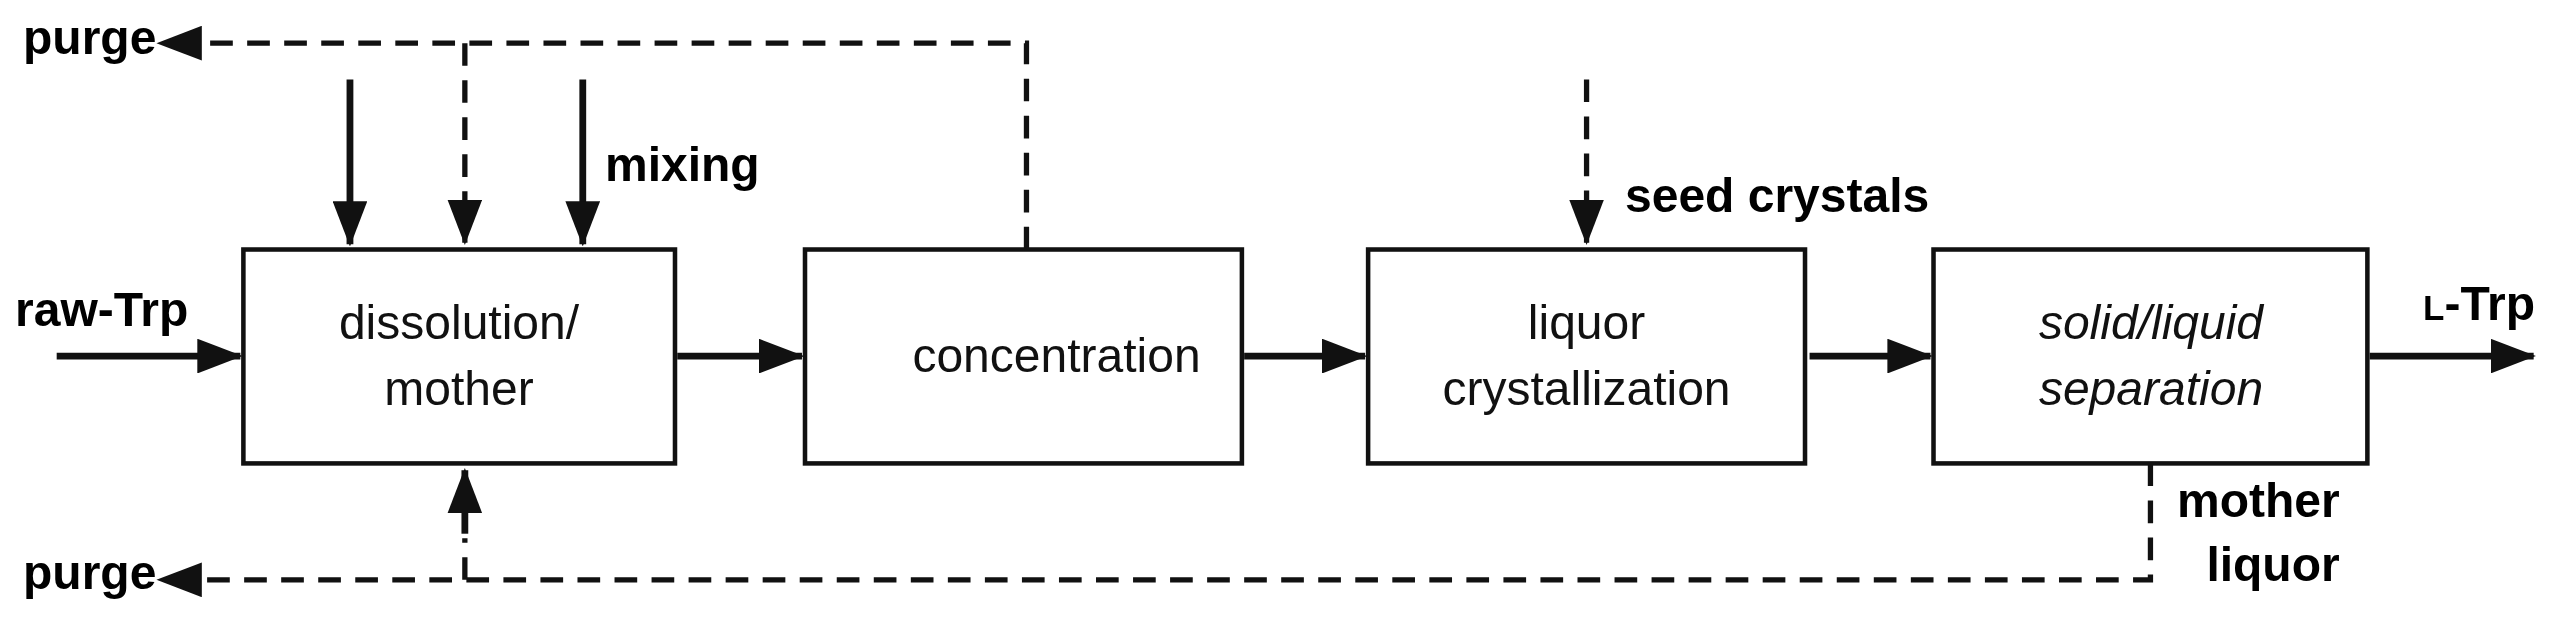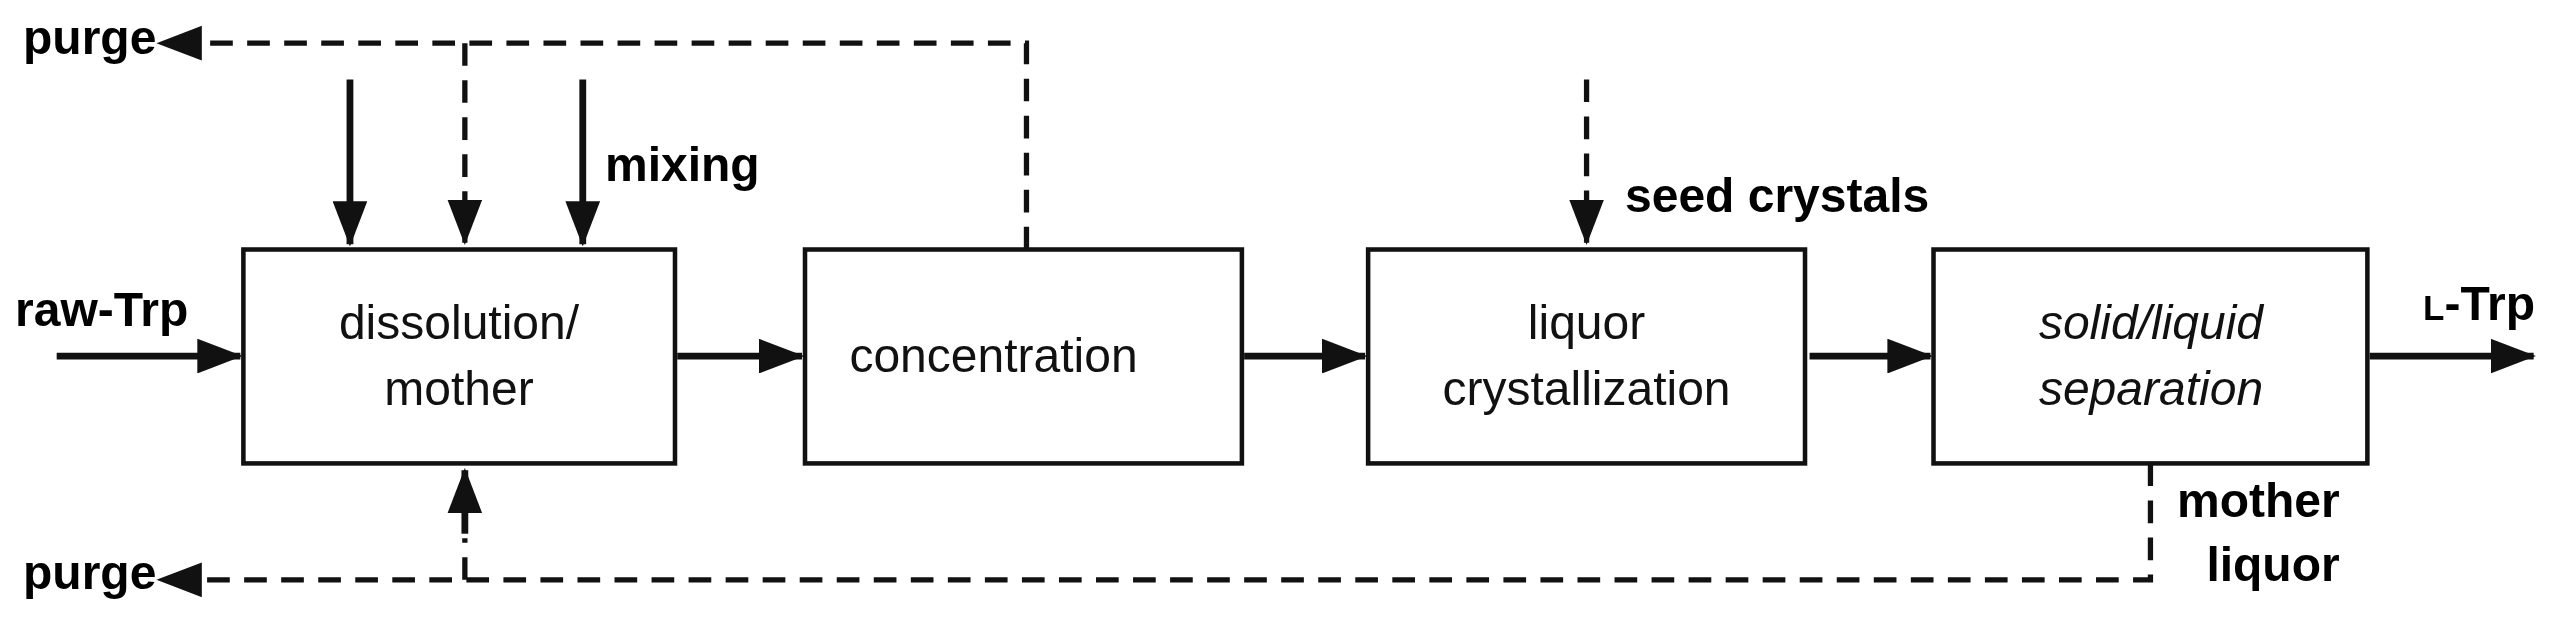--- a/index.html
+++ b/index.html
@@ -34,21 +34,21 @@
     display: flex;
     align-items: center;
     justify-content: center;
     text-align: center;
     font-size: 48px;
     line-height: 66px;
     white-space: pre-line;
     color: #111111;
   }
   .box1 { left: 243px;  top: 249px; width: 432px; height: 214px; }
-  .box2 { left: 775px; top: 249px; width: 437px; height: 214px; }
+  .box2 { left: 838px; top: 249px; width: 437px; height: 214px; }
   .box3 { left: 1368px; top: 249px; width: 437px; height: 214px; }
   .box4 { left: 1934px; top: 249px; width: 434px; height: 214px; font-style: italic; }
   .smallcap-l {
     font-size: 35px;
   }
   .solid-line   { stroke: #111111; stroke-width: 9; fill: none; }
   .dashed-line  { stroke: #111111; stroke-width: 7; fill: none; stroke-dasharray: 30 19; }
   .box-rect     { stroke: #111111; stroke-width: 6; fill: #ffffff; }
 </style>
 </head>

